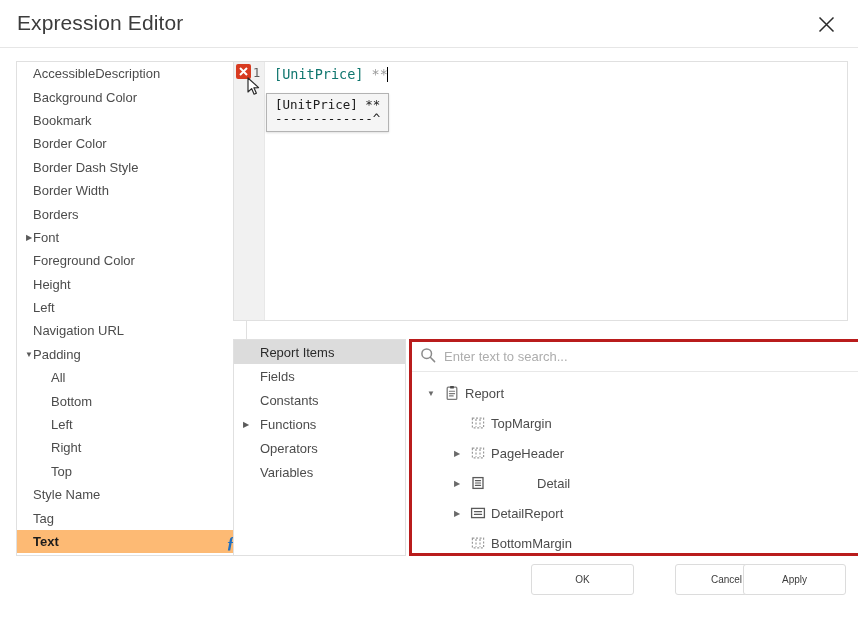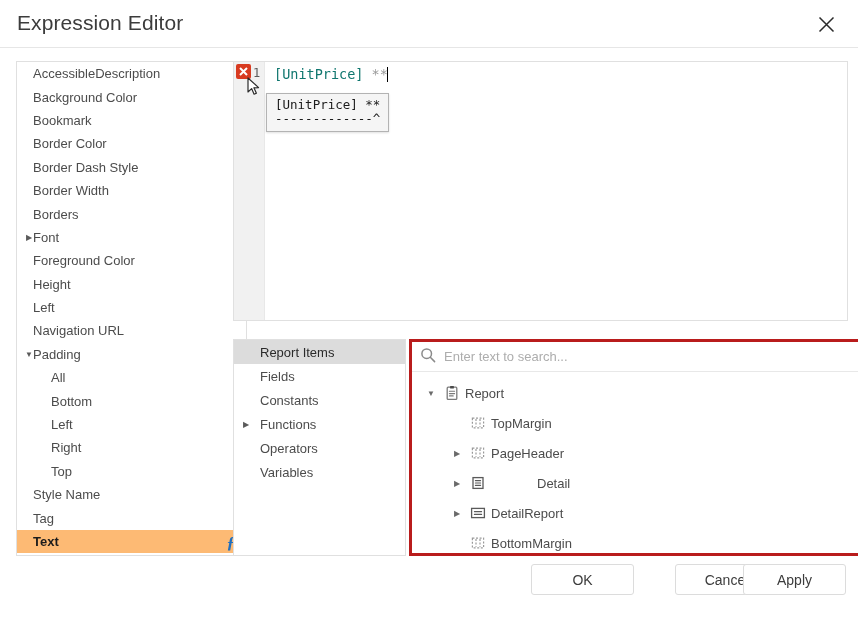--- a/index.html
+++ b/index.html
@@ -209,21 +209,21 @@
 
   
   #footer { position: absolute; left: 0; top: 564px; width: 858px; height: 36px; }
   .dlg-button {
     position: absolute; top: 0;
     width: 103px; height: 31px;
     background: #ffffff;
     border: 1px solid #dcdcdc;
     border-radius: 3px;
     font-family: "Liberation Sans", sans-serif;
-    font-size: 14px; color: #3c3c3c;
+    font-size: 10px; color: #3c3c3c;
     cursor: pointer;
   }
   #btn-ok { left: 531px; }
   #btn-cancel { left: 675px; }
   #btn-apply { left: 743px; text-align: center; }
 </style>
 </head>
 <body>
 
 <div id="dialog">

